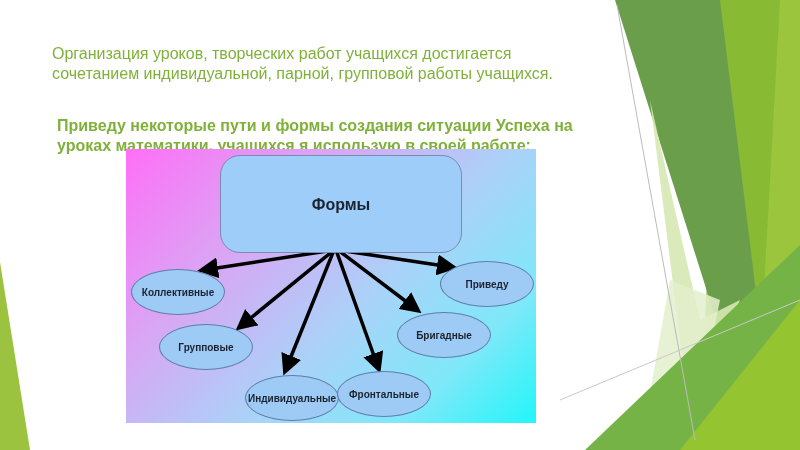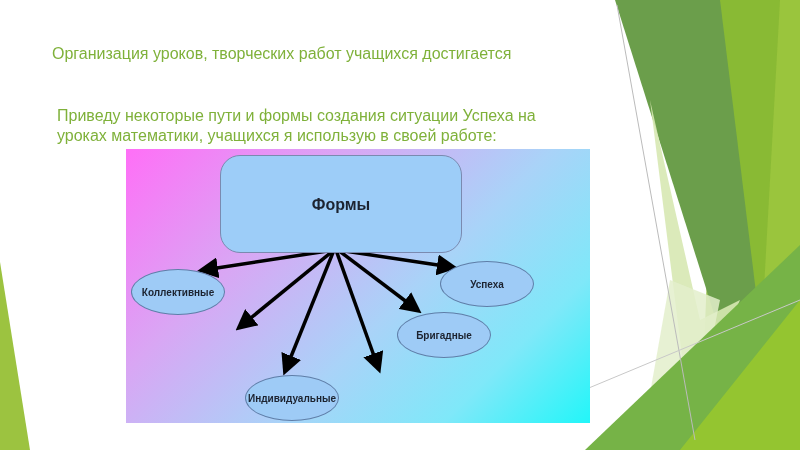--- a/index.html
+++ b/index.html
@@ -1,21 +1,21 @@
 <!DOCTYPE html>
 <html><head>
 <meta charset="utf-8">
 <style>
   html, body { margin:0; padding:0; }
   body { width:800px; height:450px; position:relative; overflow:hidden; background:#ffffff; font-family:"Liberation Sans", sans-serif; }
   .deco { position:absolute; left:0; top:0; width:800px; height:450px; }
   .para { position:absolute; color:#7fb13a; font-size:16px; line-height:20px; }
   #p1 { left:52px; top:44px; width:540px; }
-  #p2 { left:57px; top:106px; width:520px; }
-  .diagram { position:absolute; left:126px; top:149px; width:464px; height:274px;
+  #p2 { left:57px; top:116px; width:520px;font-weight:bold; }
+  .diagram { position:absolute; left:126px; top:149px; width:410px; height:274px;
     background: linear-gradient(135deg, #ff6ff7 0%, #d9a6f4 30%, #a9d3f8 58%, #7fe8f9 80%, #22f6f9 100%); overflow:hidden; }
   .root-box { position:absolute; left:94px; top:6px; width:240px; height:96px; background:#9dcdf8; border:1px solid #7a8ab0; border-radius:20px;
     display:flex; flex-direction:column; align-items:center; justify-content:center; font-weight:bold; font-size:16px; color:#1c2330; line-height:21px; }
   .node { position:absolute; background:#9ecbf6; border:1px solid #5f7ea8; border-radius:50%; display:flex; align-items:center; justify-content:center;
     font-size:10px; font-weight:bold; color:#1c2330; }
   .arrows { position:absolute; left:0; top:0; width:410px; height:274px; }
 </style>
 </head>
 <body>
 
@@ -29,20 +29,21 @@
   <polygon points="650,100 700,320 740,300 690,420" fill="#d7e8b3" opacity="0.9"></polygon>
   <polygon points="670,280 720,300 690,450 640,450" fill="#e3efcb" opacity="0.85"></polygon>
   <polygon points="800,245 800,450 585,450" fill="#76b347"></polygon>
   <polygon points="800,300 800,450 680,450" fill="#94c530"></polygon>
   <line x1="617" y1="5" x2="695" y2="440" stroke="#bbbbbb" stroke-width="1"></line>
   <line x1="560" y1="400" x2="800" y2="300" stroke="#c8c8c8" stroke-width="1"></line>
 </svg>
 
 <div class="para" id="p1">
   <div>Организация уроков, творческих работ учащихся достигается</div>
+  <div>сочетанием индивидуальной, парной, групповой работы учащихся.</div>
 </div>
 
 <div class="para" id="p2">
   <div>Приведу некоторые пути и формы создания ситуации Успеха на</div>
   <div>уроках математики, учащихся я использую в своей работе:</div>
 </div>
 
 <div class="diagram">
   <svg class="arrows" viewBox="0 0 410 274">
     <defs>
@@ -60,22 +61,28 @@
     </g>
   </svg>
 
   <div class="root-box">
     <div>Формы</div>
   </div>
 
   <div class="node" style="left:5px;top:120px;width:92px;height:44px;">
     <span>Коллективные</span>
   </div>
+  <div class="node" style="left:33px;top:175px;width:92px;height:44px;">
+    <span>Групповые</span>
+  </div>
   <div class="node" style="left:100px;top:226px;width:92px;height:44px;margin-left:19px;">
     <span>Индивидуальные</span>
+  </div>
+  <div class="node" style="left:211px;top:222px;width:92px;height:44px;">
+    <span>Фронтальные</span>
   </div>
   <div class="node" style="left:271px;top:163px;width:92px;height:44px;">
     <span>Бригадные</span>
   </div>
   <div class="node" style="left:314px;top:112px;width:92px;height:44px;">
-    <span>Успеха</span>
+    <span>Приведу</span>
   </div>
 </div>
 
 </body></html>

